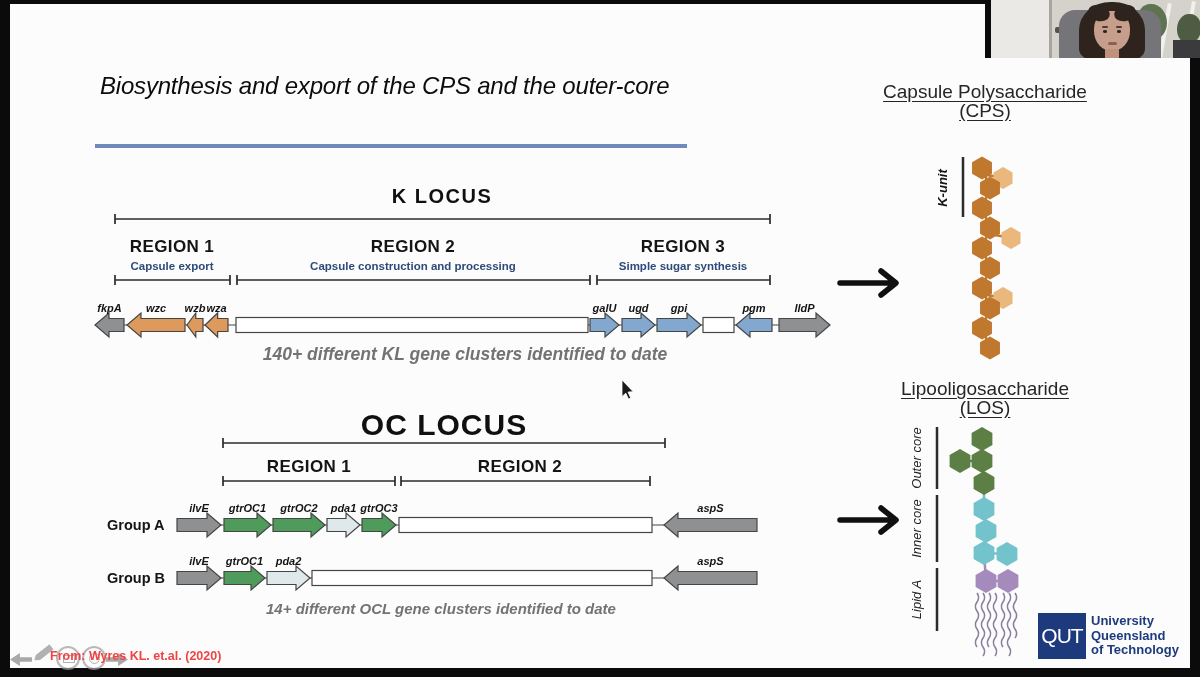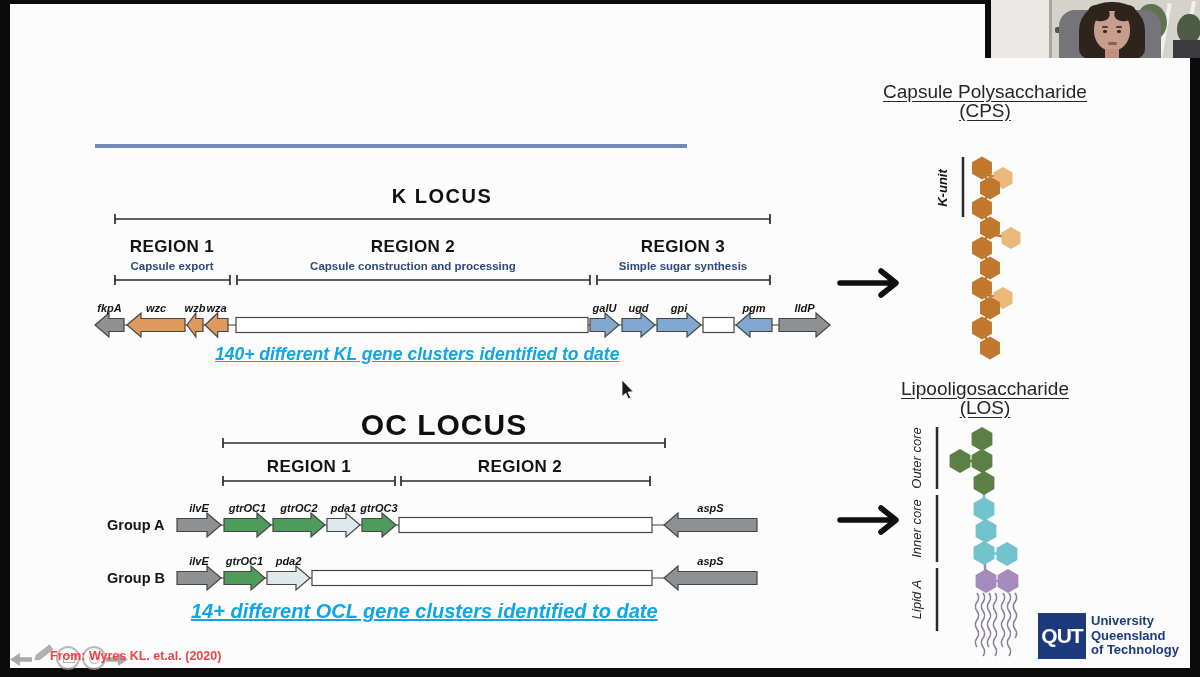--- a/index.html
+++ b/index.html
@@ -8,30 +8,30 @@
   .abs{position:absolute;}
   #slide{left:10px;top:4px;width:1180px;height:664px;background:#fcfcfc;}
   #overlay{left:0;top:0;width:1200px;height:677px;z-index:5;pointer-events:none;}
   #overlay text{font-family:"Liberation Sans",sans-serif;}
   #slide-title{left:100px;top:70px;width:720px;font-style:italic;font-size:24px;
        line-height:31px;color:#0c0c0c;letter-spacing:-0.2px;z-index:3;}
   #title-underline{left:95px;top:144px;width:592px;height:3.5px;background:#7289bb;z-index:3;}
   .locus-title{font-weight:bold;color:#101010;text-align:center;z-index:3;}
   #k-locus-title{left:292px;top:185px;width:300px;font-size:20px;letter-spacing:1.5px;}
   #oc-locus-title{left:294px;top:408px;width:300px;font-size:30px;letter-spacing:1px;}
-  .caption{font-weight:bold;font-style:italic;color:#0ea5e9;z-index:3;text-decoration:underline;}
+  .caption{font-weight:bold;font-style:italic;color:#737373;text-align:center;z-index:3;}
   #kl-caption{left:215px;top:344px;width:500px;font-size:17.5px;}
-  #ocl-caption{left:191px;top:600px;width:500px;font-size:20px;}
+  #ocl-caption{left:191px;top:600px;width:500px;font-size:15px;}
   .struct-heading{left:860px;width:250px;text-align:center;font-size:19px;color:#262626;
        text-decoration:underline;text-underline-offset:3px;z-index:3;}
   #cps-heading{top:81px;} #cps-heading2{top:100px;}
   #los-heading{top:378px;} #los-heading2{top:397px;}
   #qut-logo-box{left:1038px;top:613px;width:48px;height:46px;background:#1d3a7d;z-index:3;}
   #qut-logo-abbr{width:48px;line-height:46px;text-align:center;color:#ffffff;
-       font-weight:bold;font-size:21px;letter-spacing:-1px;}
+       font-weight:normal;font-size:21px;letter-spacing:-1px;}
   #qut-logo-text{left:1091px;top:614px;z-index:3;color:#1d3a7d;font-weight:bold;
        font-size:13px;line-height:14.5px;}
   #citation{left:50px;top:649px;font-size:12.5px;font-weight:700;color:#ef4444;z-index:8;}
   
   #webcam{left:985px;top:0;width:215px;height:58px;background:#0a0a0a;overflow:hidden;z-index:10;}
   #webcam-scene{left:6px;top:0;width:209px;height:58px;background:#d5d2cc;overflow:hidden;}
   #webcam-door{left:0;top:0;width:58px;height:58px;background:#ebe9e6;}
   #webcam-door-frame{left:58px;top:0;width:3px;height:58px;background:#a8a49e;}
   #webcam-door-handle{left:64px;top:27px;width:9px;height:6px;background:#55524e;border-radius:2px;}
   .shelf-bar{width:4px;background:#f2f0ec;}
@@ -66,20 +66,21 @@
   #zoom-tool-button{left:82px;top:646px;}
   #slide-overview-glyph{left:4.5px;top:7px;width:10px;height:6px;border:1.5px solid #b2b2b2;}
   #zoom-tool-glyph{left:5px;top:5px;width:9px;height:9px;border:1.5px solid #b2b2b2;border-radius:50%;}
 </style>
 </head>
 <body>
 
 <div id="slide" class="abs"></div>
 
 <div id="slide-title" class="abs">
+  <div>Biosynthesis and export of the CPS and the outer-core</div>
 </div>
 <div id="title-underline" class="abs"></div>
 
 <div id="k-locus-title" class="abs locus-title">K LOCUS</div>
 <div id="kl-caption" class="abs caption">140+ different KL gene clusters identified to date</div>
 <div id="oc-locus-title" class="abs locus-title">OC LOCUS</div>
 <div id="ocl-caption" class="abs caption">14+ different OCL gene clusters identified to date</div>
 
 <div id="cps-heading" class="abs struct-heading">Capsule Polysaccharide</div>
 <div id="cps-heading2" class="abs struct-heading">(CPS)</div>

